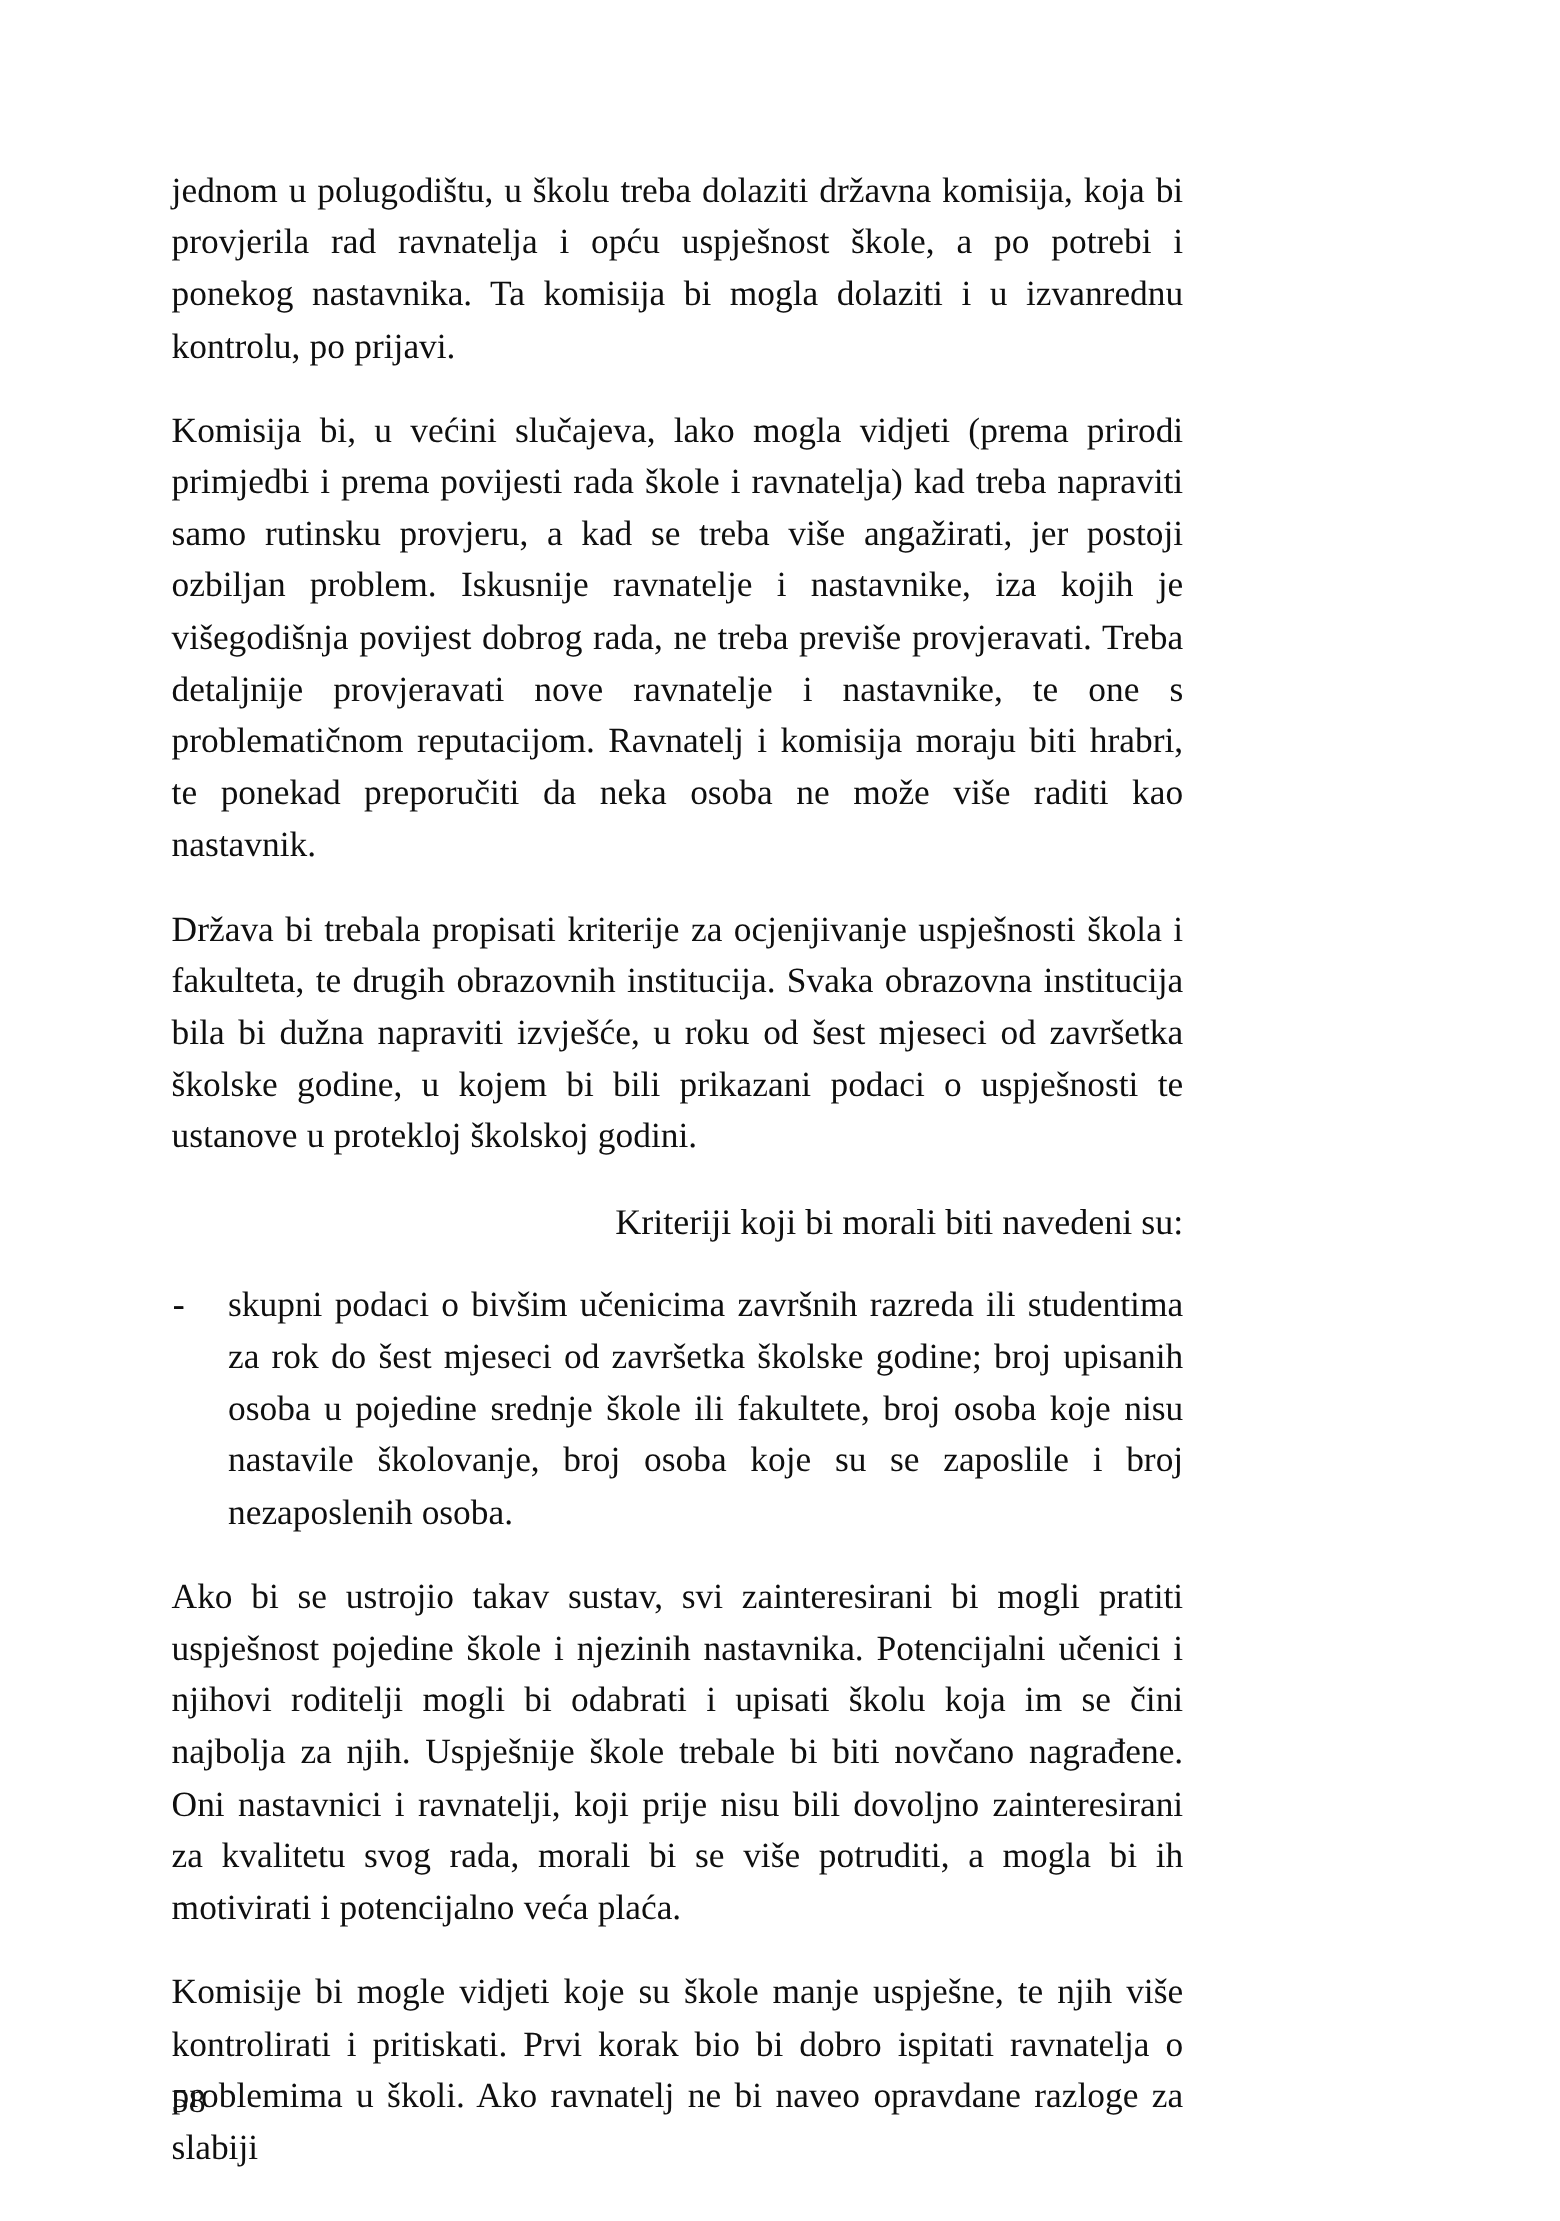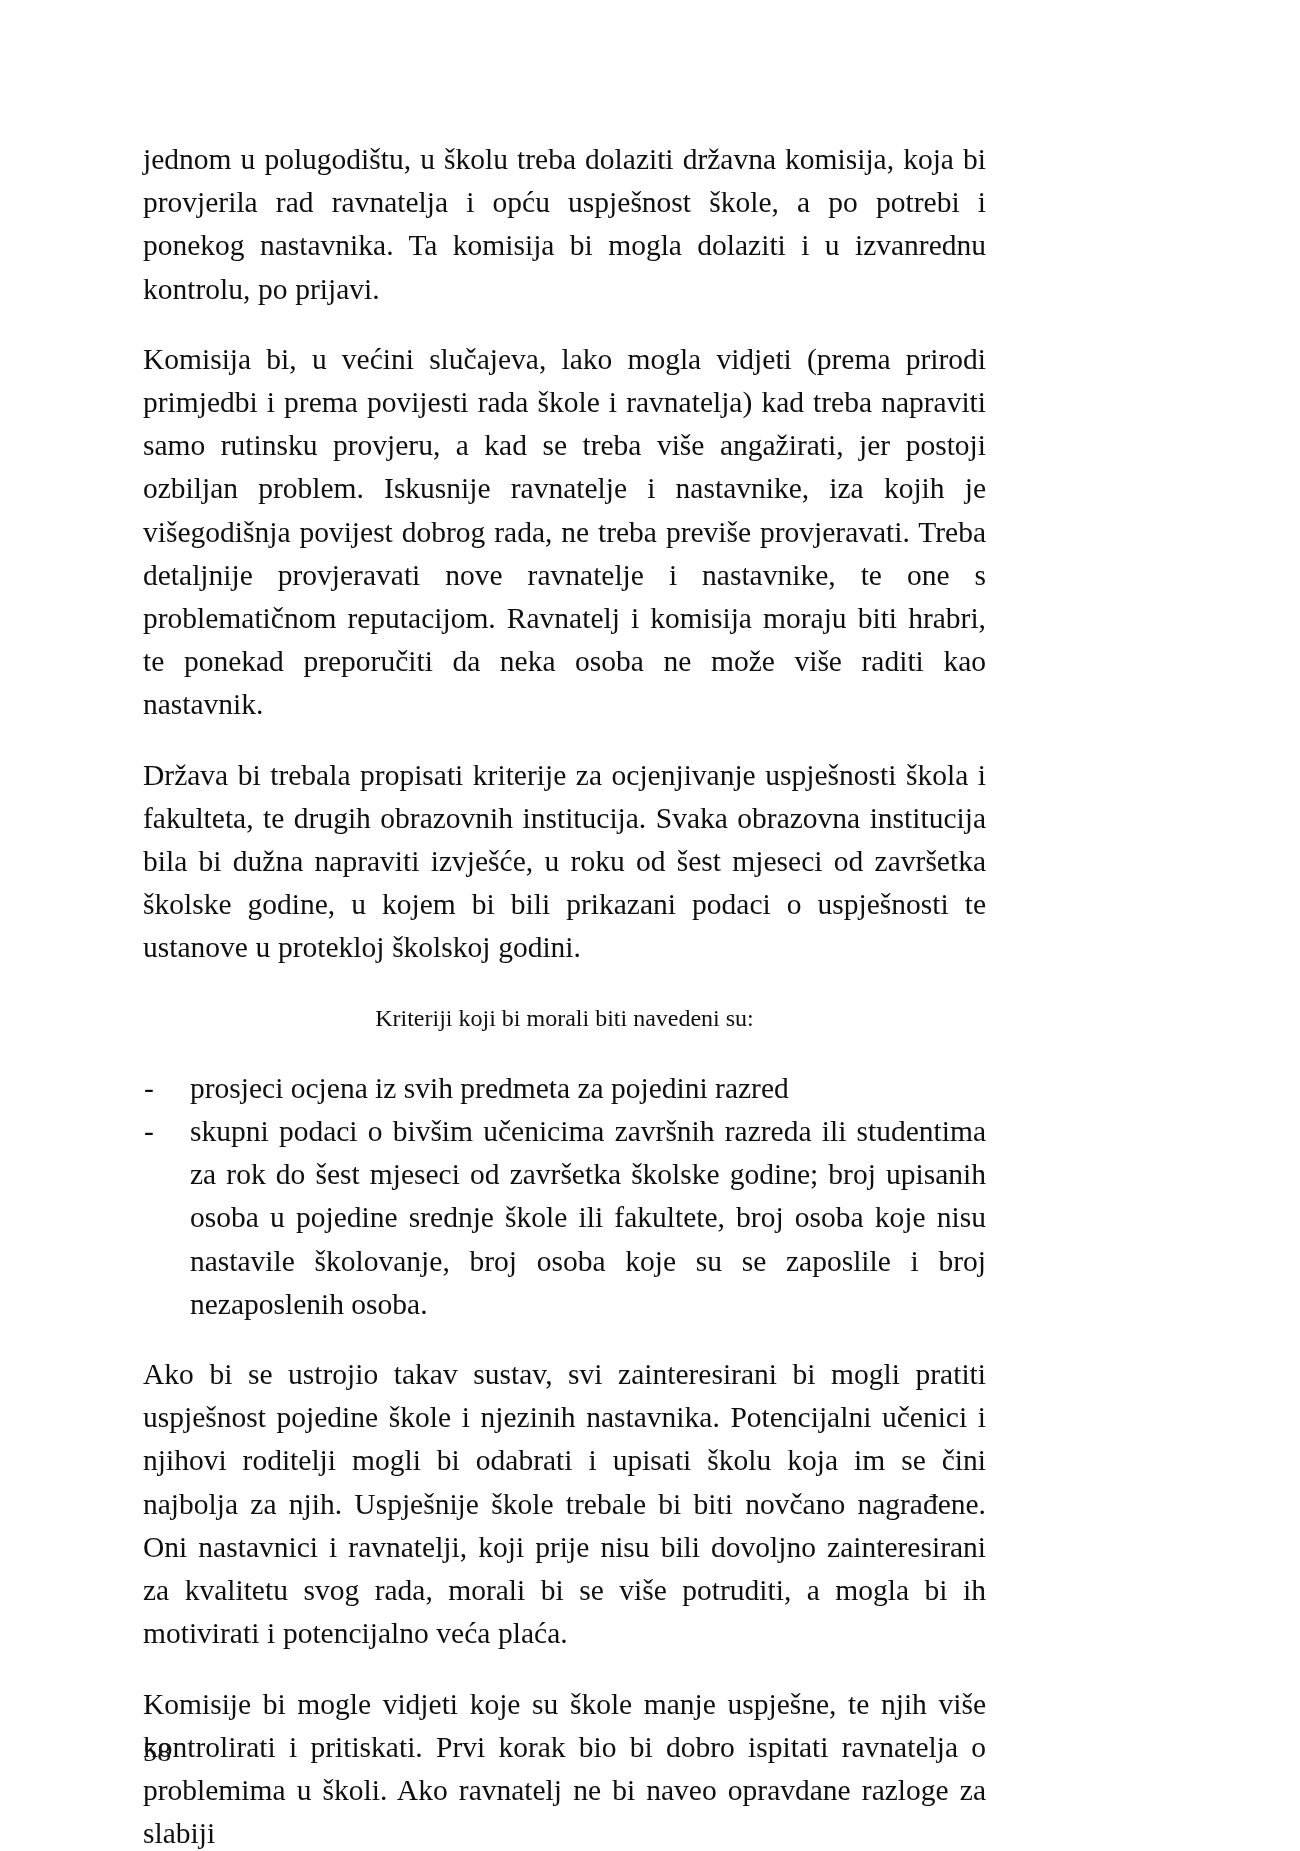--- a/index.html
+++ b/index.html
@@ -61,24 +61,24 @@
 
   ul.criteria li .dash {
     position: absolute;
     left: 1px;
     top: 0;
     font-size: 29.5px;
     line-height: 43.2px;
   }
 
   .intro-line {
-    font-size: 24px;
+    font-size: 30px;
     line-height: 43.2px;
     margin: 0 0 27px 0;
-    text-align: center;
+    text-align: right;
     font-family: Liberation Serif, serif;
   }
 
   #page-number {
     position: absolute;
     left: 133px;
     top: 1735px;
     font-size: 28px;
     line-height: 34px;
     color: #141414;
@@ -95,21 +95,21 @@
 
     <p class="para">jednom u polugodištu, u školu treba dolaziti državna komisija, koja bi provjerila rad ravnatelja i opću uspješnost škole, a po potrebi i ponekog nastavnika. Ta komisija bi mogla dolaziti i u izvanrednu kontrolu, po prijavi.</p>
 
     <p class="para">Komisija bi, u većini slučajeva, lako mogla vidjeti (prema prirodi primjedbi i prema povijesti rada škole i ravnatelja) kad treba napraviti samo rutinsku provjeru, a kad se treba više angažirati, jer postoji ozbiljan problem. Iskusnije ravnatelje i nastavnike, iza kojih je višegodišnja povijest dobrog rada, ne treba previše provjeravati. Treba detaljnije provjeravati nove ravnatelje i nastavnike, te one s problematičnom reputacijom. Ravnatelj i komisija moraju biti hrabri, te ponekad preporučiti da neka osoba ne može više raditi kao nastavnik.</p>
 
     <p class="para">Država bi trebala propisati kriterije za ocjenjivanje uspješnosti škola i fakulteta, te drugih obrazovnih institucija. Svaka obrazovna institucija bila bi dužna napraviti izvješće, u roku od šest mjeseci od završetka školske godine, u kojem bi bili prikazani podaci o uspješnosti te ustanove u protekloj školskoj godini.</p>
 
     <p class="intro-line">Kriteriji koji bi morali biti navedeni su:</p>
 
     <ul class="criteria">
-      <li><span class="dash">-</span><span>prosjeci ocjena iz svih predmeta za pojedini razred</span></li>
+      <li><span class="dash">-</span></li>
       <li><span class="dash">-</span><span>skupni podaci o bivšim učenicima završnih razreda ili studentima za rok do šest mjeseci od završetka školske godine; broj upisanih osoba u pojedine srednje škole ili fakultete, broj osoba koje nisu nastavile školovanje, broj osoba koje su se zaposlile i broj nezaposlenih osoba.</span></li>
     </ul>
 
 
     <p class="para">Ako bi se ustrojio takav sustav, svi zainteresirani bi mogli pratiti uspješnost pojedine škole i njezinih nastavnika. Potencijalni učenici i njihovi roditelji mogli bi odabrati i upisati školu koja im se čini najbolja za njih. Uspješnije škole trebale bi biti novčano nagrađene. Oni nastavnici i ravnatelji, koji prije nisu bili dovoljno zainteresirani za kvalitetu svog rada, morali bi se više potruditi, a mogla bi ih motivirati i potencijalno veća plaća.</p>
 
     <p class="para">Komisije bi mogle vidjeti koje su škole manje uspješne, te njih više kontrolirati i pritiskati. Prvi korak bio bi dobro ispitati ravnatelja o problemima u školi. Ako ravnatelj ne bi naveo opravdane razloge za slabiji</p>
 
   </div>
 

